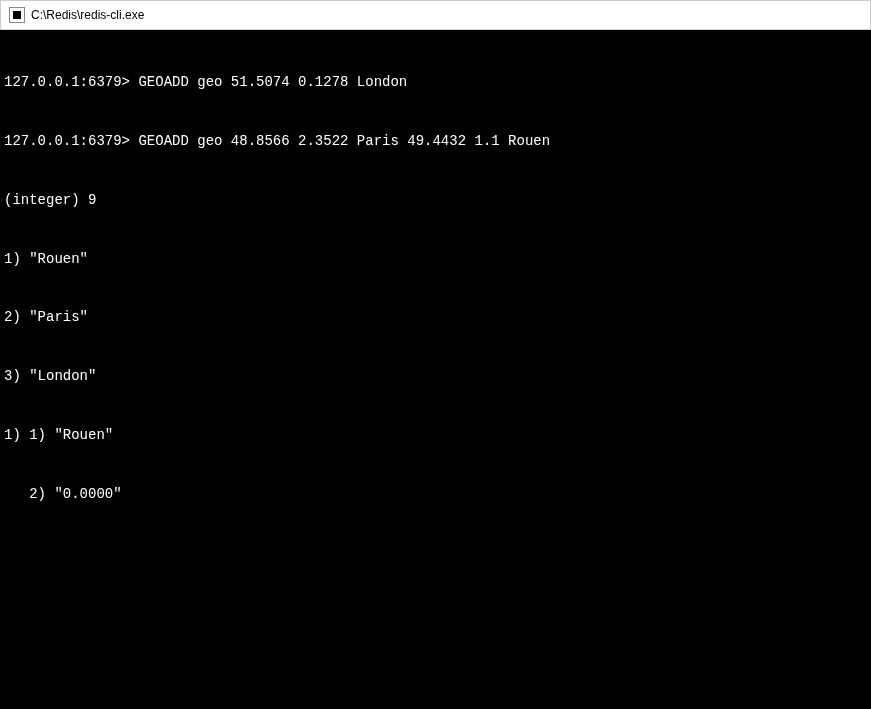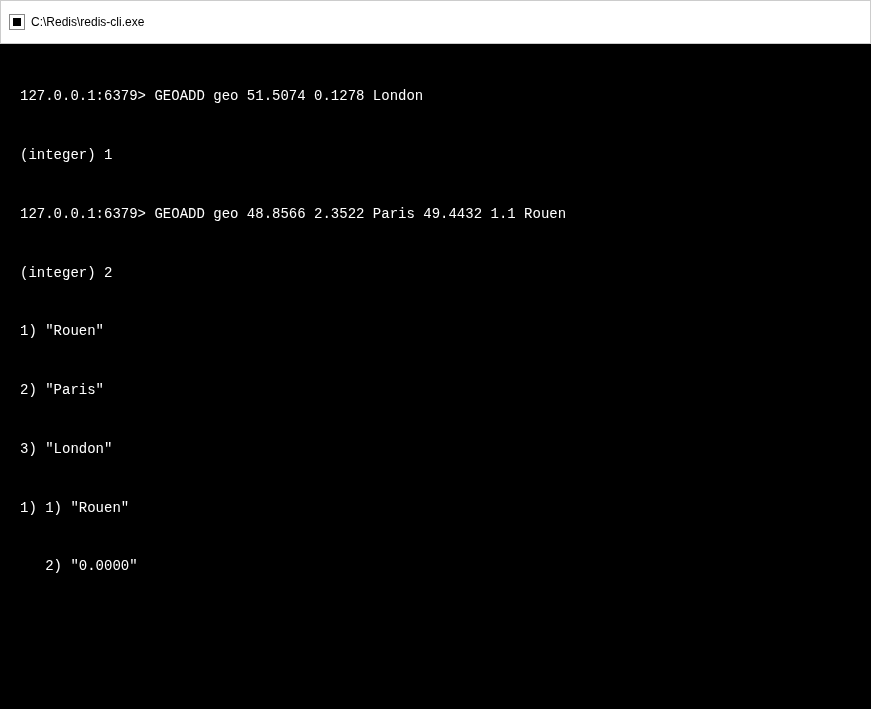--- a/index.html
+++ b/index.html
@@ -10,21 +10,21 @@
     body {
       font-family: Consolas, "Courier New", monospace;
       font-size: 14px;
       background: #f0f0f0;
       width: 871px;
       height: 709px;
       overflow: hidden;
     }
     .title-bar {
       background: #ffffff;
-      height: 44px;
+      height: 30px;
       display: flex;
       align-items: center;
       padding: 0 8px;
       border: 1px solid #ccc;
     }
     .title-icon {
       width: 16px;
       height: 16px;
       margin-right: 6px;
       display: inline-flex;
@@ -38,21 +38,21 @@
       height: 10px;
     }
     .title-text {
       font-family: "Segoe UI", Tahoma, sans-serif;
       font-size: 12px;
       color: #000;
     }
     .terminal {
       background: #000000;
       color: #ffffff;
-      padding: 4px 20px;
+      padding: 4px 4px;
       height: calc(100% - 30px);
       line-height: 1.4;
       font-family: Consolas, "Courier New", monospace;
       font-size: 14px;
       white-space: pre;
       overflow: hidden;
     }
     .line {
       display: block;
     }
@@ -64,23 +64,22 @@
   <span class="title-icon">
     <svg viewBox="0 0 10 10">
         <rect x="1" y="1" width="8" height="8" fill="#000"></rect>
       </svg>
   </span>
   <span class="title-text">C:\Redis\redis-cli.exe</span>
 </div>
 
 <div class="terminal">
   <span class="line">127.0.0.1:6379&gt; GEOADD geo 51.5074 0.1278 London</span>
-  <span class="line">(integer) 1</span>
   <span class="line">127.0.0.1:6379&gt; GEOADD geo 48.8566 2.3522 Paris 49.4432 1.1 Rouen</span>
-  <span class="line">(integer) 2</span>
+  <span class="line">(integer) 9</span>
   <span class="line">1) "Rouen"</span>
   <span class="line">2) "Paris"</span>
   <span class="line">3) "London"</span>
   <span class="line">1) 1) "Rouen"</span>
   <span class="line">   2) "0.0000"</span>
   
   
   
   
   

